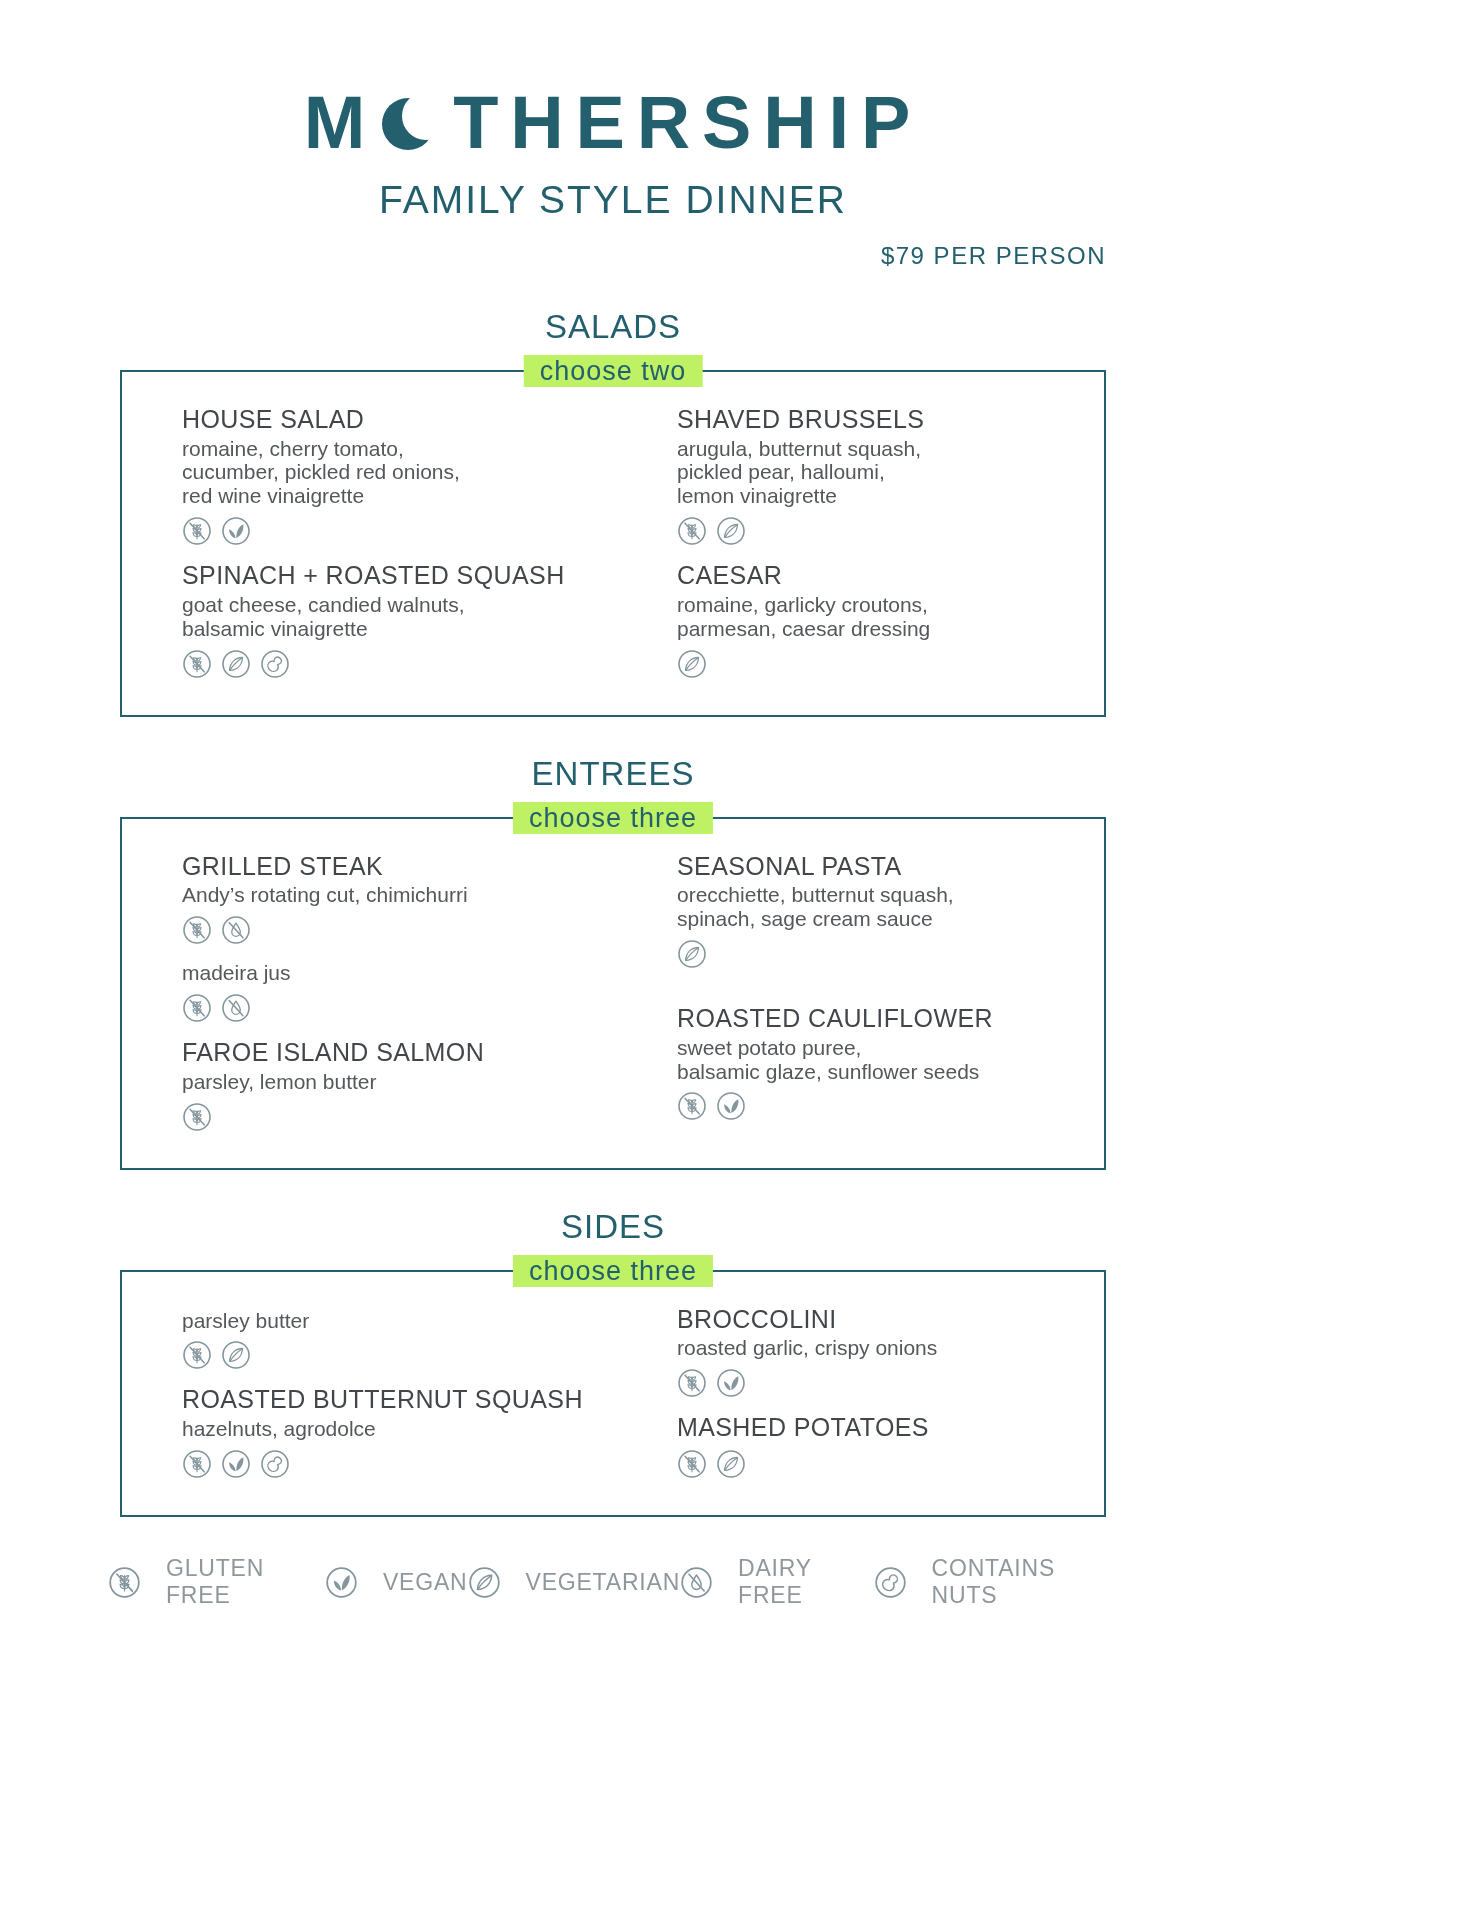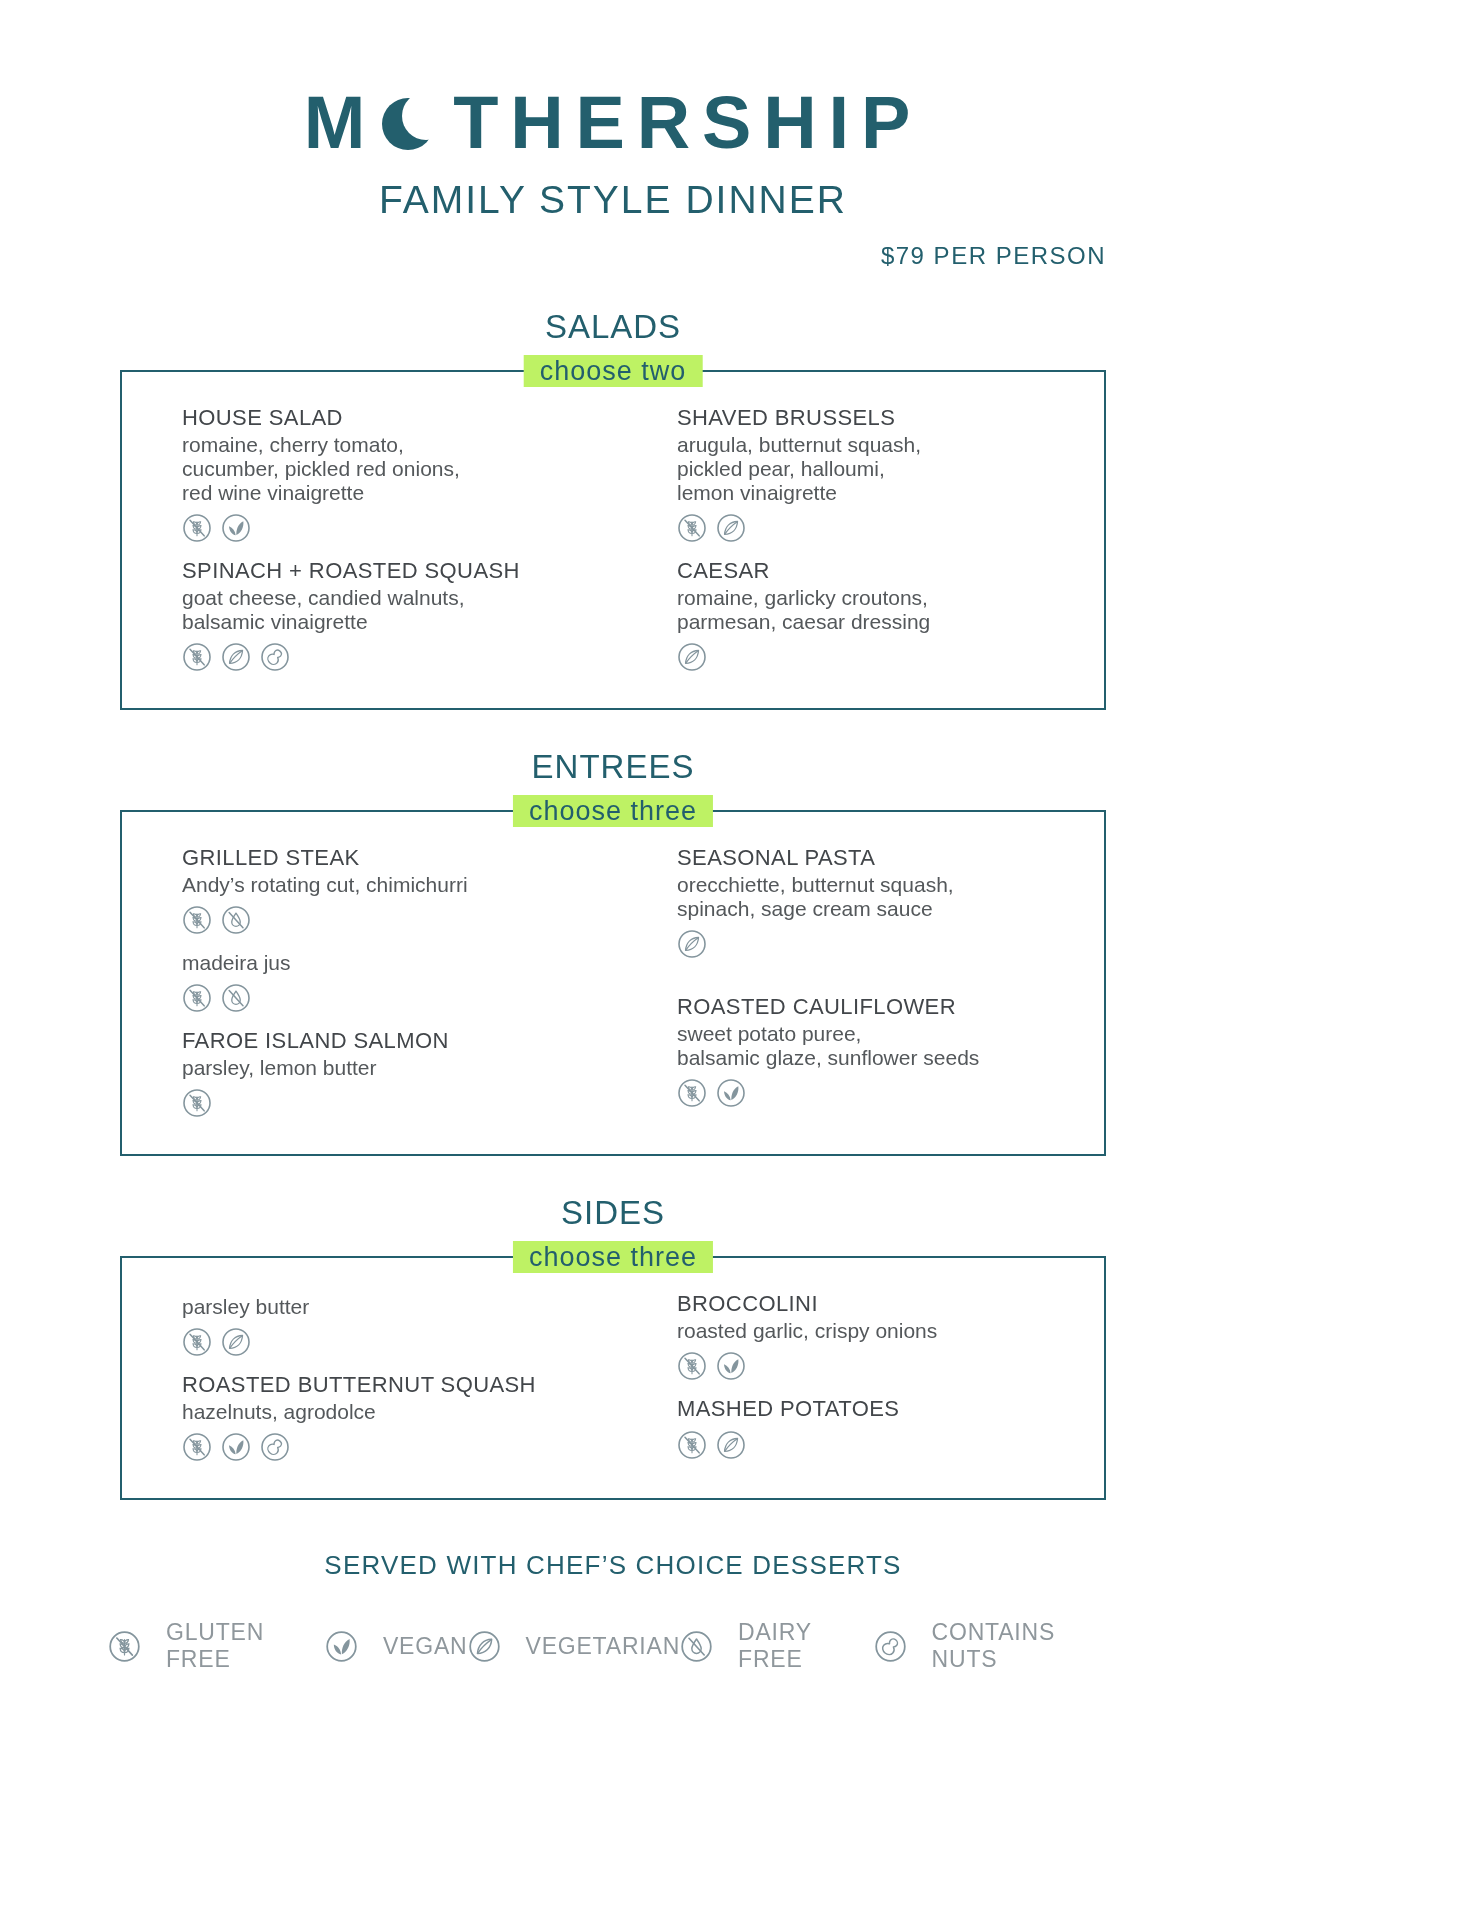--- a/index.html
+++ b/index.html
@@ -46,21 +46,21 @@
     display:grid;grid-template-columns:495px 1fr;
     padding:34px 30px 20px 60px;
   }
   .choose-label{
     position:absolute;top:-17px;left:50%;transform:translateX(-50%);
     background:#bef264;padding:0 16px;white-space:nowrap;
     color:var(--accent,#235f6d);font-size:27px;letter-spacing:1px;line-height:32px;
   }
   .menu-item{margin-bottom:16px;}
   .item-name{
-    font-size:22px;line-height:1.1;color:var(--item_name,#42464a);
+    font-size:25px;line-height:1.1;color:var(--item_name,#42464a);
     font-weight:500;letter-spacing:0.4px;
   }
   .item-desc{
     font-size:21px;line-height:1.14;color:var(--item_desc,#54585b);
     margin-top:3px;white-space:pre-line;
   }
   .item-desc:empty{display:none;}
   .item-icons{display:flex;gap:9px;margin-top:8px;min-height:30px;}
   .diet-icon{width:30px;height:30px;color:var(--icon_gray,#84959d);display:inline-block;flex:0 0 auto;}
   .diet-icon svg{width:100%;height:100%;display:block;}
@@ -451,21 +451,20 @@
     <path d="M25.8 10.2 C16.8 10.6 10.9 16.4 10.3 25.7 C19.3 25.3 25.2 19.5 25.8 10.2 Z" stroke="currentColor" stroke-width="1.6" stroke-linejoin="round"></path>
     <path d="M10.3 25.7 C14.5 19.5 19.5 14.6 25.8 10.2" stroke="currentColor" stroke-width="1.4"></path>
   </svg>
 </span>
             </div>
         </div>
       </div>
     </div>
   </section>
 
-  <div class="desserts">SERVED WITH CHEF’S CHOICE DESSERTS</div>
 
   <div class="legend">
     <div class="legend-item">
       <span class="legend-icon-slot" style="display:inline-flex;">
           <span class="diet-icon">
   <svg viewBox="0 0 36 36" fill="none" xmlns="http://www.w3.org/2000/svg">
     <circle cx="18" cy="18" r="15.6" stroke="currentColor" stroke-width="1.9"></circle>
     <path d="M18 27.2 V10.6
              M18 24.6 C15.2 24.6 13.4 22.9 13.2 20.1 C16 20.1 17.8 21.8 18 24.6
              M18 24.6 C20.8 24.6 22.6 22.9 22.8 20.1 C20 20.1 18.2 21.8 18 24.6

